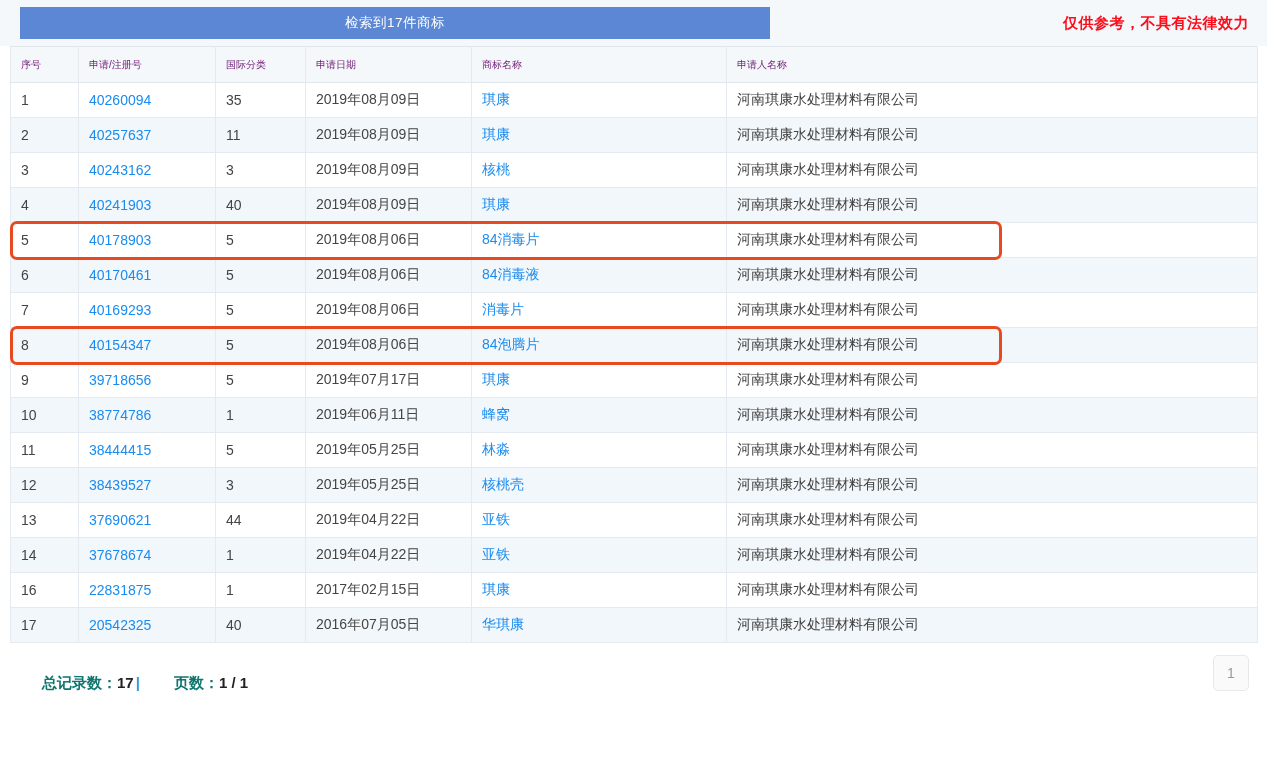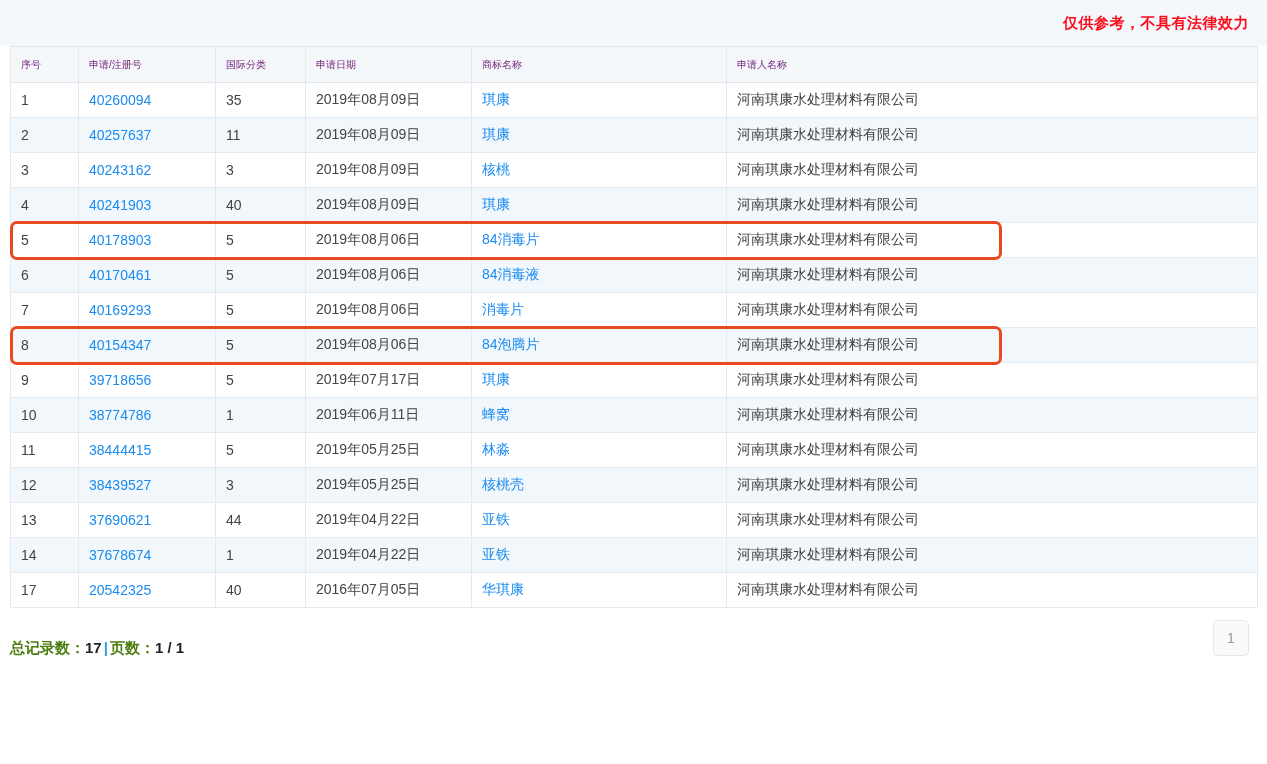--- a/index.html
+++ b/index.html
@@ -128,21 +128,21 @@
     display: flex;
     align-items: center;
     padding-top: 16px;
     box-sizing: border-box;
   }
   .summary {
     font-size: 15px;
     font-weight: bold;
     color: #222222;
   }
-  .summary .lbl { color: #4d7c0f; }
+  .summary .lbl { color: #0f766e; margin-left: 32px; }
   .summary .sep { color: #2f9ae0; font-weight: bold; padding: 0 2px; }
   .pager {
     position: absolute;
     right: 8px;
     top: 12px;
   }
   .page-btn {
     width: 34px;
     height: 34px;
     border: 1px solid #e8e8e8;
@@ -153,20 +153,21 @@
     display: flex;
     align-items: center;
     justify-content: center;
     cursor: pointer;
   }
 </style>
 </head>
 <body>
 
 <div class="banner-row">
+  <div class="banner">检索到17件商标</div>
   <div class="disclaimer">仅供参考，不具有法律效力</div>
 </div>
 
 <div class="table-wrap">
   <table class="tm">
     <thead>
       <tr>
         <th class="c-seq">序号</th>
         <th class="c-regno">申请/注册号</th>
         <th class="c-class">国际分类</th>
@@ -282,20 +283,28 @@
         </tr>
         <tr>
           <td class="c-seq">14</td>
           <td class="c-regno"><a class="lnk">37678674</a></td>
           <td class="c-class">1</td>
           <td class="c-date">2019年04月22日</td>
           <td class="c-name"><span class="tmname">亚铁</span></td>
           <td class="c-appl">河南琪康水处理材料有限公司</td>
         </tr>
         <tr>
+          <td class="c-seq">16</td>
+          <td class="c-regno"><a class="lnk">22831875</a></td>
+          <td class="c-class">1</td>
+          <td class="c-date">2017年02月15日</td>
+          <td class="c-name"><span class="tmname">琪康</span></td>
+          <td class="c-appl">河南琪康水处理材料有限公司</td>
+        </tr>
+        <tr>
           <td class="c-seq">17</td>
           <td class="c-regno"><a class="lnk">20542325</a></td>
           <td class="c-class">40</td>
           <td class="c-date">2016年07月05日</td>
           <td class="c-name"><span class="tmname">华琪康</span></td>
           <td class="c-appl">河南琪康水处理材料有限公司</td>
         </tr>
       </tbody>
   </table>
   <div id="hl-layer">

